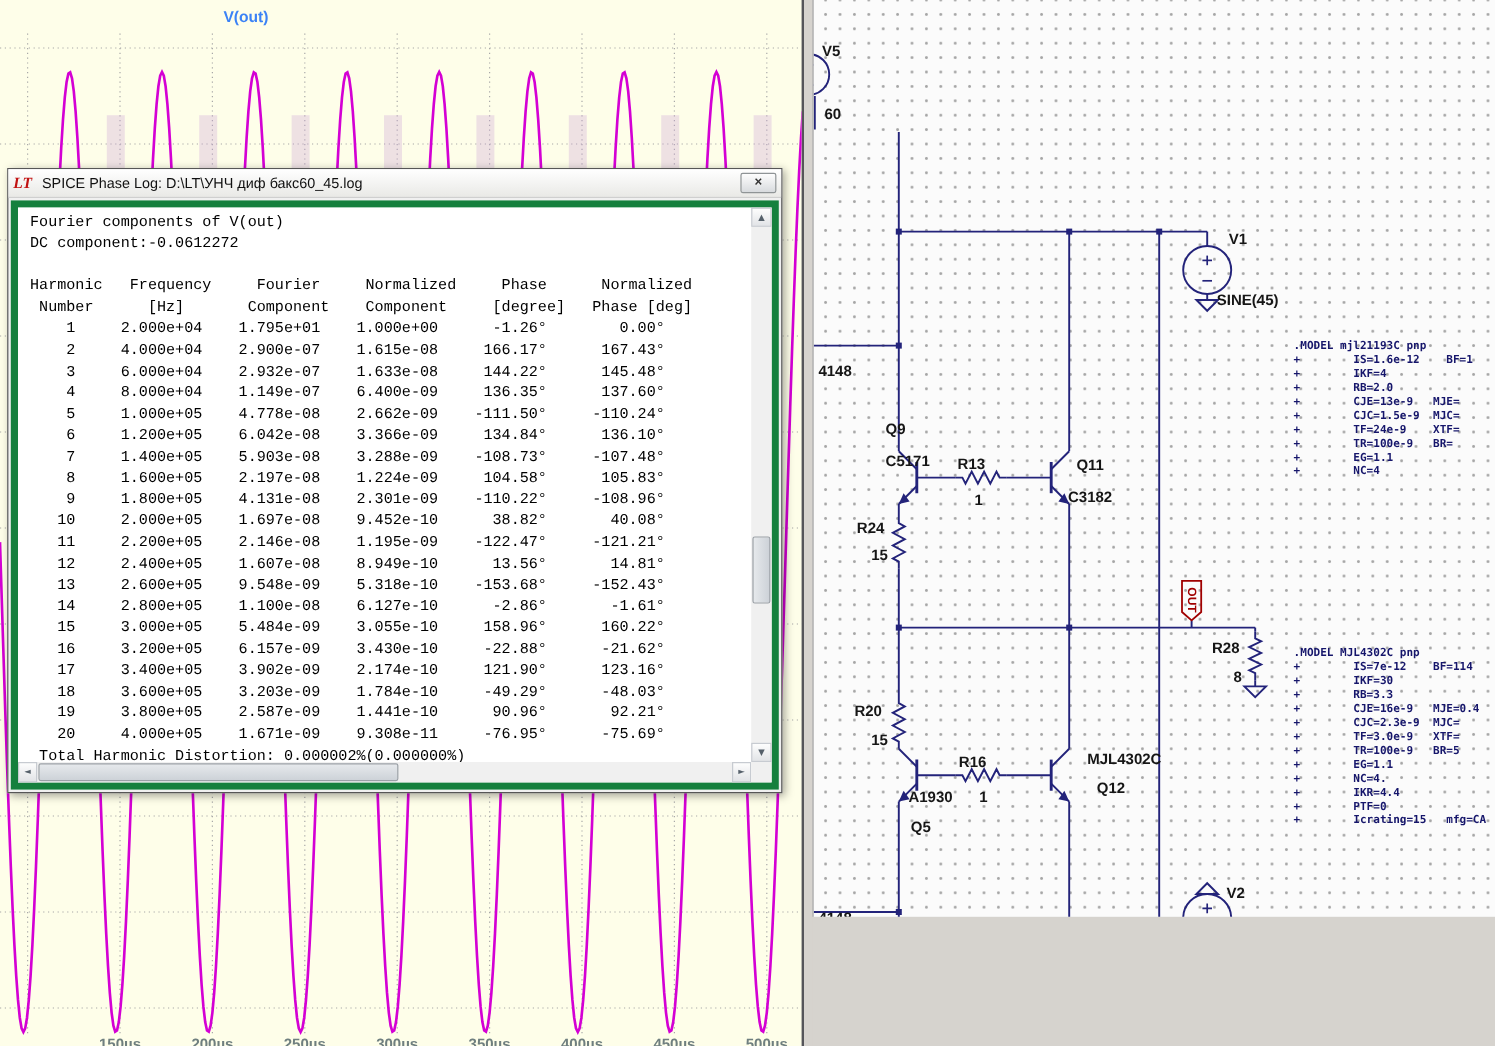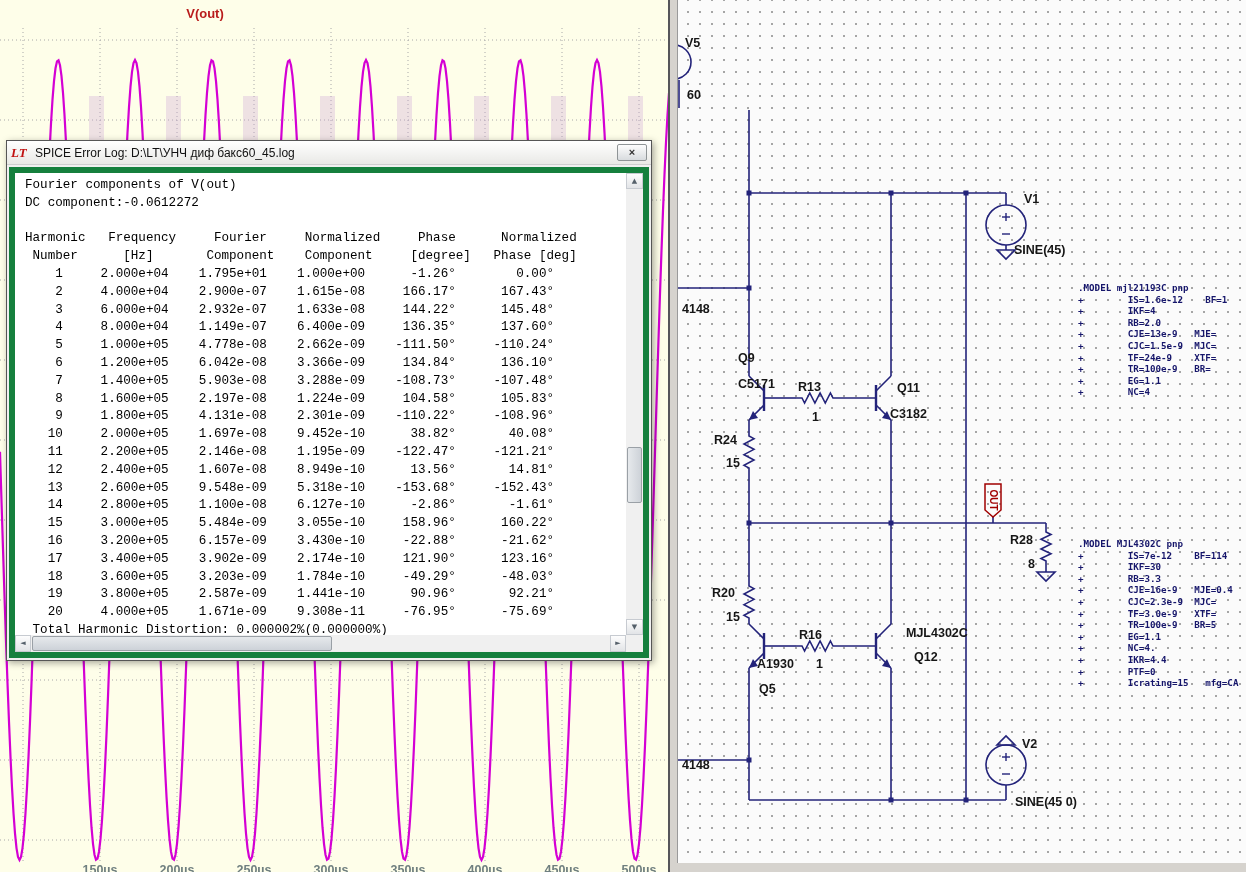--- a/index.html
+++ b/index.html
@@ -8,21 +8,21 @@
 
   
   #wave-pane{position:absolute;left:0;top:0;width:670px;height:872px;background:#FEFEE9;border-right:2px solid #55555a;overflow:hidden;}
   #wave-svg{position:absolute;left:0;top:0;}
   #wave-title{position:absolute;left:140px;top:6px;width:130px;text-align:center;font-weight:bold;font-size:13px;color:#C800C8;}
 
   
   #splitter{position:absolute;left:670px;top:0;width:7px;height:872px;background:#d6d3ce;}
 
   
-  #schem-pane{position:absolute;left:677px;top:0;width:569px;height:863px;overflow:hidden;
+  #schem-pane{position:absolute;left:677px;top:0;width:569px;height:764px;overflow:hidden;
     background-color:#fbfbfb;
     background-image:radial-gradient(#a6a6a6 1px,transparent 1.3px);
     background-size:12px 12px;background-position:4px 6px;
     border-left:1px solid #9a9a9a;text-decoration:underline;}
   #schem-svg{position:absolute;left:0;top:0;}
 
   
   #dialog{position:absolute;left:6px;top:140px;width:646px;height:521px;background:#f0f0f0;border:1px solid #565656;box-shadow:2px 2px 7px rgba(0,0,0,.35);}
   #titlebar{height:24px;display:flex;align-items:center;padding:1px 4px;gap:6px;background:linear-gradient(#ffffff,#e9e9e6);border-bottom:1px solid #cfcfcf;}
   #lt-icon{font-family:"Liberation Serif",serif;font-style:italic;font-weight:bold;font-size:13px;color:#c11212;width:18px;flex:0 0 auto;}
@@ -80,21 +80,21 @@
         <polyline points="0,451.8 1.5,500.7 3,549.0 4.5,596.0 6,640.9 7.5,683.1 9,721.9 10.5,756.9 12,787.4 13.5,813.0 15,833.3 16.5,848.1 18,857.0 19.5,860.0 21,857.0 22.5,848.1 24,833.3 25.5,813.0 27,787.4 28.5,756.9 30,721.9 31.5,683.1 33,640.9 34.5,596.0 36,549.0 37.5,500.7 39,451.8 40.5,403.1 42,355.2 43.5,308.8 45,264.7 46.5,223.6 48,185.9 49.5,152.4 51,123.5 52.5,99.6 54,81.1 55.5,68.3 57,61.3 58.5,60.3 60,65.3 61.5,76.2 63,92.8 64.5,115.0 66,142.2 67.5,174.3 69,210.6 70.5,250.7 72,293.8 73.5,339.5 75,387.0 76.5,435.5 78,484.5 79.5,533.0 81,580.5 82.5,626.2 84,669.3 85.5,709.4 87,745.7 88.5,777.8 90,805.0 91.5,827.2 93,843.8 94.5,854.7 96,859.7 97.5,858.7 99,851.7 100.5,838.9 102,820.4 103.5,796.5 105,767.6 106.5,734.1 108,696.4 109.5,655.3 111,611.2 112.5,564.8 114,516.9 115.5,468.2 117,419.3 118.5,371.0 120,324.0 121.5,279.1 123,236.9 124.5,198.1 126,163.1 127.5,132.6 129,107.0 130.5,86.7 132,71.9 133.5,63.0 135,60.0 136.5,63.0 138,71.9 139.5,86.7 141,107.0 142.5,132.6 144,163.1 145.5,198.1 147,236.9 148.5,279.1 150,324.0 151.5,371.0 153,419.3 154.5,468.2 156,516.9 157.5,564.8 159,611.2 160.5,655.3 162,696.4 163.5,734.1 165,767.6 166.5,796.5 168,820.4 169.5,838.9 171,851.7 172.5,858.7 174,859.7 175.5,854.7 177,843.8 178.5,827.2 180,805.0 181.5,777.8 183,745.7 184.5,709.4 186,669.3 187.5,626.2 189,580.5 190.5,533.0 192,484.5 193.5,435.5 195,387.0 196.5,339.5 198,293.8 199.5,250.7 201,210.6 202.5,174.3 204,142.2 205.5,115.0 207,92.8 208.5,76.2 210,65.3 211.5,60.3 213,61.3 214.5,68.3 216,81.1 217.5,99.6 219,123.5 220.5,152.4 222,185.9 223.5,223.6 225,264.7 226.5,308.8 228,355.2 229.5,403.1 231,451.8 232.5,500.7 234,549.0 235.5,596.0 237,640.9 238.5,683.1 240,721.9 241.5,756.9 243,787.4 244.5,813.0 246,833.3 247.5,848.1 249,857.0 250.5,860.0 252,857.0 253.5,848.1 255,833.3 256.5,813.0 258,787.4 259.5,756.9 261,721.9 262.5,683.1 264,640.9 265.5,596.0 267,549.0 268.5,500.7 270,451.8 271.5,403.1 273,355.2 274.5,308.8 276,264.7 277.5,223.6 279,185.9 280.5,152.4 282,123.5 283.5,99.6 285,81.1 286.5,68.3 288,61.3 289.5,60.3 291,65.3 292.5,76.2 294,92.8 295.5,115.0 297,142.2 298.5,174.3 300,210.6 301.5,250.7 303,293.8 304.5,339.5 306,387.0 307.5,435.5 309,484.5 310.5,533.0 312,580.5 313.5,626.2 315,669.3 316.5,709.4 318,745.7 319.5,777.8 321,805.0 322.5,827.2 324,843.8 325.5,854.7 327,859.7 328.5,858.7 330,851.7 331.5,838.9 333,820.4 334.5,796.5 336,767.6 337.5,734.1 339,696.4 340.5,655.3 342,611.2 343.5,564.8 345,516.9 346.5,468.2 348,419.3 349.5,371.0 351,324.0 352.5,279.1 354,236.9 355.5,198.1 357,163.1 358.5,132.6 360,107.0 361.5,86.7 363,71.9 364.5,63.0 366,60.0 367.5,63.0 369,71.9 370.5,86.7 372,107.0 373.5,132.6 375,163.1 376.5,198.1 378,236.9 379.5,279.1 381,324.0 382.5,371.0 384,419.3 385.5,468.2 387,516.9 388.5,564.8 390,611.2 391.5,655.3 393,696.4 394.5,734.1 396,767.6 397.5,796.5 399,820.4 400.5,838.9 402,851.7 403.5,858.7 405,859.7 406.5,854.7 408,843.8 409.5,827.2 411,805.0 412.5,777.8 414,745.7 415.5,709.4 417,669.3 418.5,626.2 420,580.5 421.5,533.0 423,484.5 424.5,435.5 426,387.0 427.5,339.5 429,293.8 430.5,250.7 432,210.6 433.5,174.3 435,142.2 436.5,115.0 438,92.8 439.5,76.2 441,65.3 442.5,60.3 444,61.3 445.5,68.3 447,81.1 448.5,99.6 450,123.5 451.5,152.4 453,185.9 454.5,223.6 456,264.7 457.5,308.8 459,355.2 460.5,403.1 462,451.8 463.5,500.7 465,549.0 466.5,596.0 468,640.9 469.5,683.1 471,721.9 472.5,756.9 474,787.4 475.5,813.0 477,833.3 478.5,848.1 480,857.0 481.5,860.0 483,857.0 484.5,848.1 486,833.3 487.5,813.0 489,787.4 490.5,756.9 492,721.9 493.5,683.1 495,640.9 496.5,596.0 498,549.0 499.5,500.7 501,451.8 502.5,403.1 504,355.2 505.5,308.8 507,264.7 508.5,223.6 510,185.9 511.5,152.4 513,123.5 514.5,99.6 516,81.1 517.5,68.3 519,61.3 520.5,60.3 522,65.3 523.5,76.2 525,92.8 526.5,115.0 528,142.2 529.5,174.3 531,210.6 532.5,250.7 534,293.8 535.5,339.5 537,387.0 538.5,435.5 540,484.5 541.5,533.0 543,580.5 544.5,626.2 546,669.3 547.5,709.4 549,745.7 550.5,777.8 552,805.0 553.5,827.2 555,843.8 556.5,854.7 558,859.7 559.5,858.7 561,851.7 562.5,838.9 564,820.4 565.5,796.5 567,767.6 568.5,734.1 570,696.4 571.5,655.3 573,611.2 574.5,564.8 576,516.9 577.5,468.2 579,419.3 580.5,371.0 582,324.0 583.5,279.1 585,236.9 586.5,198.1 588,163.1 589.5,132.6 591,107.0 592.5,86.7 594,71.9 595.5,63.0 597,60.0 598.5,63.0 600,71.9 601.5,86.7 603,107.0 604.5,132.6 606,163.1 607.5,198.1 609,236.9 610.5,279.1 612,324.0 613.5,371.0 615,419.3 616.5,468.2 618,516.9 619.5,564.8 621,611.2 622.5,655.3 624,696.4 625.5,734.1 627,767.6 628.5,796.5 630,820.4 631.5,838.9 633,851.7 634.5,858.7 636,859.7 637.5,854.7 639,843.8 640.5,827.2 642,805.0 643.5,777.8 645,745.7 646.5,709.4 648,669.3 649.5,626.2 651,580.5 652.5,533.0 654,484.5 655.5,435.5 657,387.0 658.5,339.5 660,293.8 661.5,250.7 663,210.6 664.5,174.3 666,142.2 667.5,115.0 669,92.8 " fill="none" stroke="#D400D4" stroke-width="2.2"></polyline>
         <text x="100" y="874" text-anchor="middle" font-size="12.5" font-weight="bold" fill="#6F7F7F">150µs</text>
         <text x="177" y="874" text-anchor="middle" font-size="12.5" font-weight="bold" fill="#6F7F7F">200µs</text>
         <text x="254" y="874" text-anchor="middle" font-size="12.5" font-weight="bold" fill="#6F7F7F">250µs</text>
         <text x="331" y="874" text-anchor="middle" font-size="12.5" font-weight="bold" fill="#6F7F7F">300µs</text>
         <text x="408" y="874" text-anchor="middle" font-size="12.5" font-weight="bold" fill="#6F7F7F">350µs</text>
         <text x="485" y="874" text-anchor="middle" font-size="12.5" font-weight="bold" fill="#6F7F7F">400µs</text>
         <text x="562" y="874" text-anchor="middle" font-size="12.5" font-weight="bold" fill="#6F7F7F">450µs</text>
         <text x="639" y="874" text-anchor="middle" font-size="12.5" font-weight="bold" fill="#6F7F7F">500µs</text>
       </svg>
-    <div id="wave-title" style="color: #b91c1c;">V(out)</div>
+    <div id="wave-title" style="color: #3b82f6;">V(out)</div>
   </div>
 
   <div id="splitter"></div>
 
   <div id="schem-pane">
     <svg id="schem-svg" width="569" height="872" viewBox="0 0 569 872">
         <line x1="71" y1="110" x2="71" y2="376" stroke="#23237A" stroke-width="1.6"></line>
         <line x1="71" y1="420" x2="71" y2="430" stroke="#23237A" stroke-width="1.6"></line>
         <line x1="71" y1="474" x2="71" y2="580" stroke="#23237A" stroke-width="1.6"></line>
         <line x1="71" y1="668" x2="71" y2="800" stroke="#23237A" stroke-width="1.6"></line>
@@ -214,21 +214,21 @@
         <text x="400" y="651.4" font-size="9.2" font-weight="bold" font-family="&quot;DejaVu Sans Mono&quot;,monospace" fill="#16166B">+&nbsp;&nbsp;&nbsp;&nbsp;&nbsp;&nbsp;&nbsp;&nbsp;NC=4.</text>
         <text x="400" y="663" font-size="9.2" font-weight="bold" font-family="&quot;DejaVu Sans Mono&quot;,monospace" fill="#16166B">+&nbsp;&nbsp;&nbsp;&nbsp;&nbsp;&nbsp;&nbsp;&nbsp;IKR=4.4</text>
         <text x="400" y="674.6" font-size="9.2" font-weight="bold" font-family="&quot;DejaVu Sans Mono&quot;,monospace" fill="#16166B">+&nbsp;&nbsp;&nbsp;&nbsp;&nbsp;&nbsp;&nbsp;&nbsp;PTF=0</text>
         <text x="400" y="686.2" font-size="9.2" font-weight="bold" font-family="&quot;DejaVu Sans Mono&quot;,monospace" fill="#16166B">+&nbsp;&nbsp;&nbsp;&nbsp;&nbsp;&nbsp;&nbsp;&nbsp;Icrating=15&nbsp;&nbsp;&nbsp;mfg=CA</text>
       </svg>
   </div>
 
   <div id="dialog">
     <div id="titlebar">
       <span id="lt-icon">LT</span>
-      <span id="dlg-title">SPICE Error Log: D:\LT\УНЧ диф бакс60_45.log</span>
+      <span id="dlg-title">SPICE Phase Log: D:\LT\УНЧ диф бакс60_45.log</span>
       <button id="close-btn">×</button>
     </div>
     <div id="client">
       <pre id="log-pre">Fourier components of V(out)
 DC component:-0.0612272
 
 Harmonic   Frequency     Fourier     Normalized     Phase      Normalized
  Number      [Hz]       Component    Component     [degree]   Phase [deg]
     1     2.000e+04    1.795e+01    1.000e+00      -1.26°        0.00°
     2     4.000e+04    2.900e-07    1.615e-08     166.17°      167.43°

